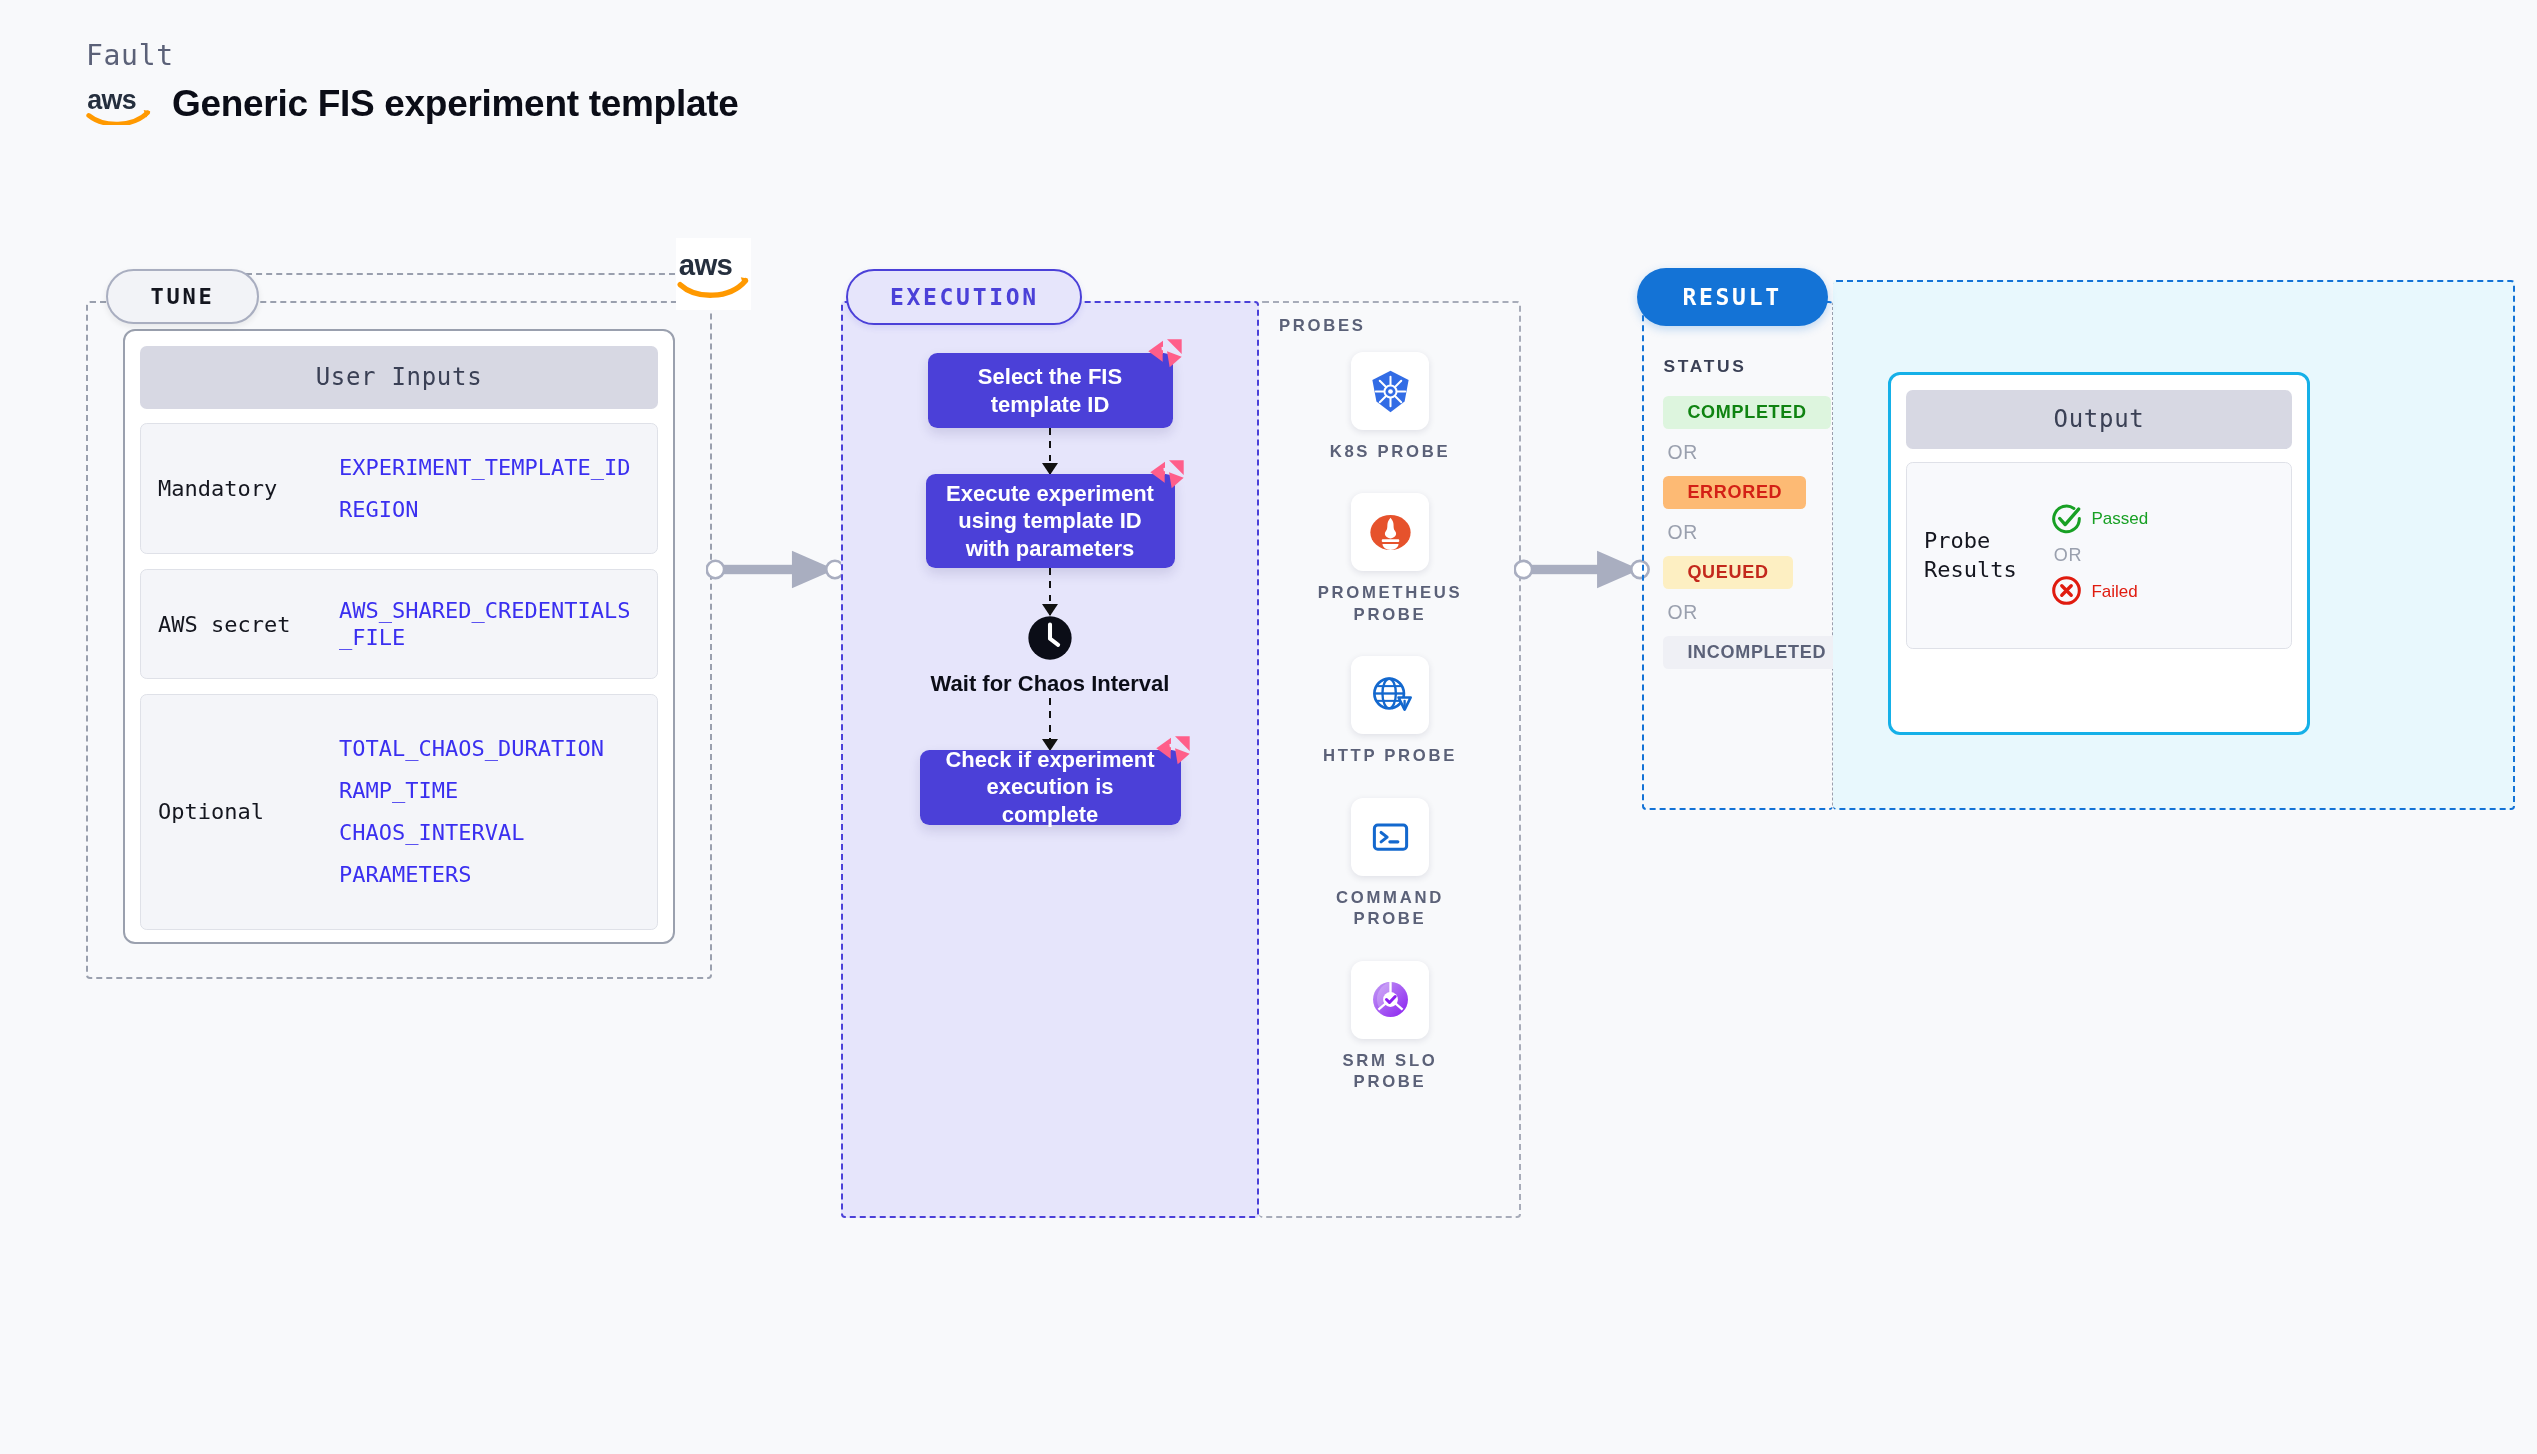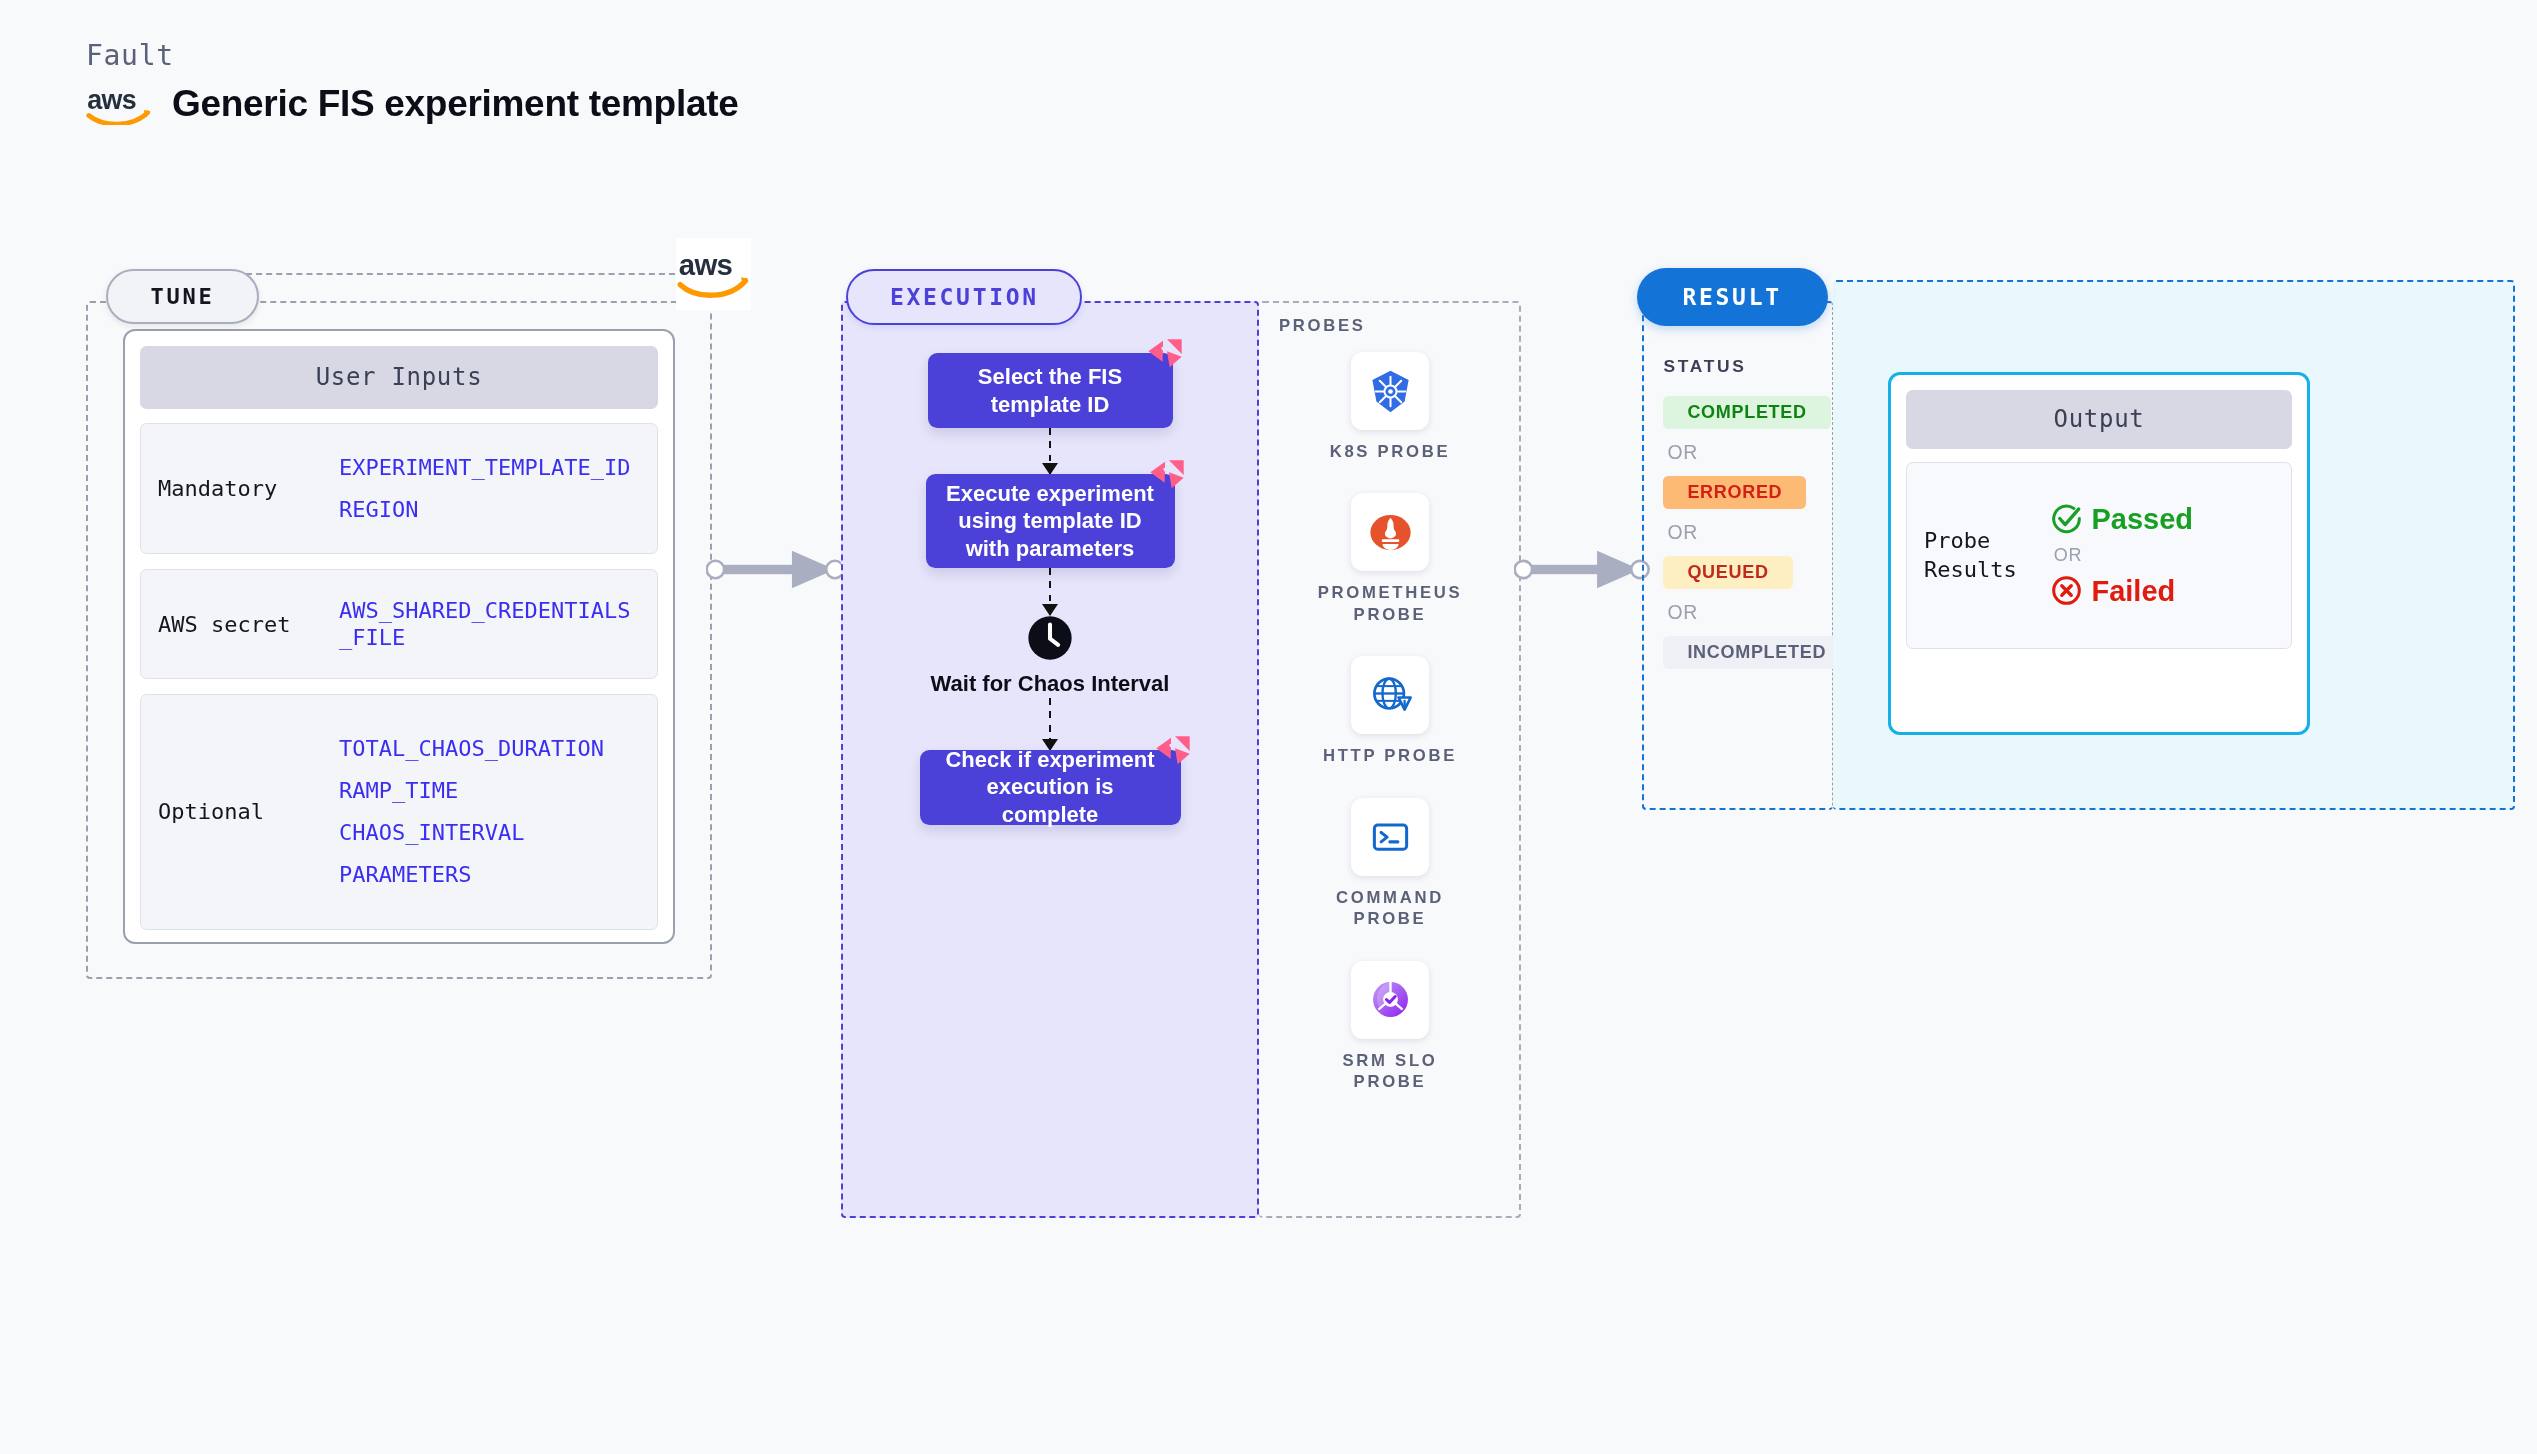--- a/index.html
+++ b/index.html
@@ -348,21 +348,21 @@
     color: #14161f;
     line-height: 1.3;
   }
   .out-metric-val {
     font-family: "DejaVu Sans Mono", monospace;
     font-size: 22px;
     color: #3a2ff0;
   }
   .verdicts { display: flex; flex-direction: column; }
   .verdict { display: flex; align-items: center; gap: 9.4px; }
-  .verdict-text { font-size: 29px; font-weight: bold; }
+  .verdict-text { font-size: 17px; font-weight: normal; }
   .verdict-pass .verdict-text { color: #18a024; }
   .verdict-fail .verdict-text { color: #e01b0f; }
   .verdict-or {
     font-size: 18px;
     color: #9aa0ae;
     margin: 9.4px 0 9.4px 2.7px;
     letter-spacing: 0.7px;
   }
 
   

